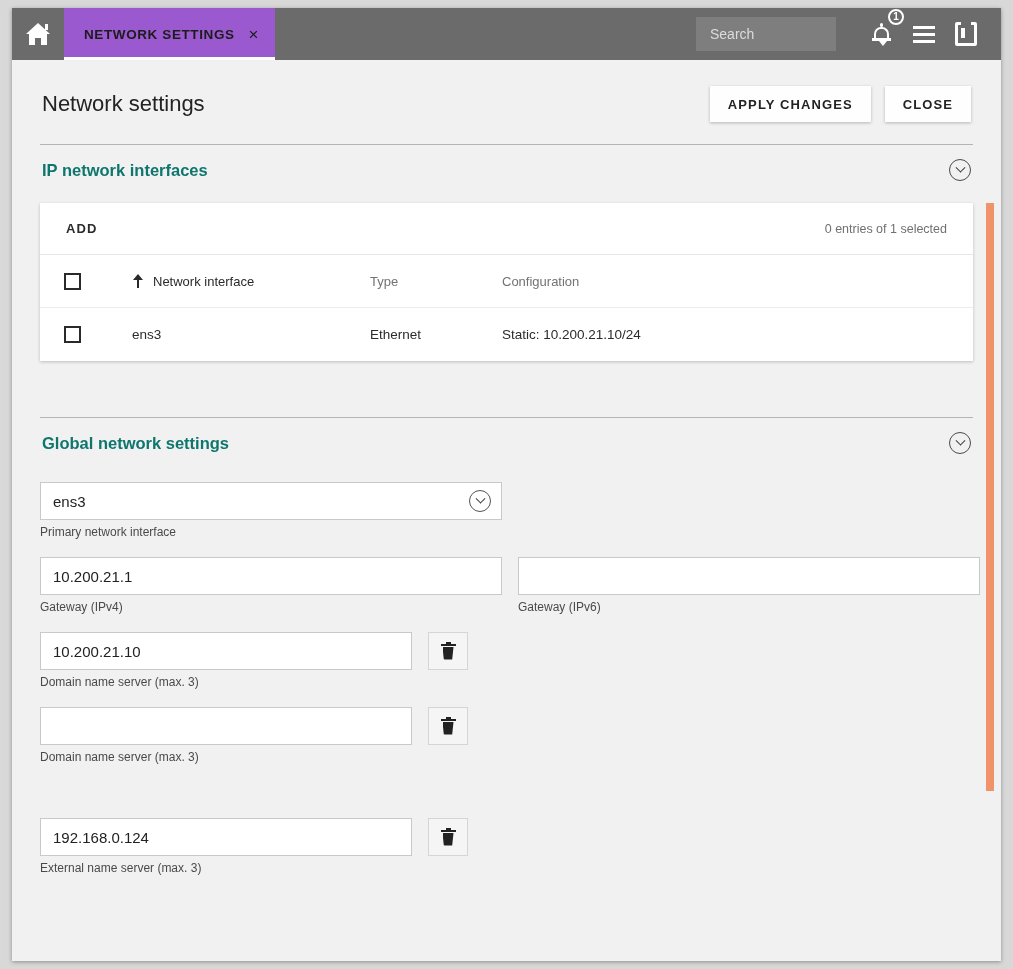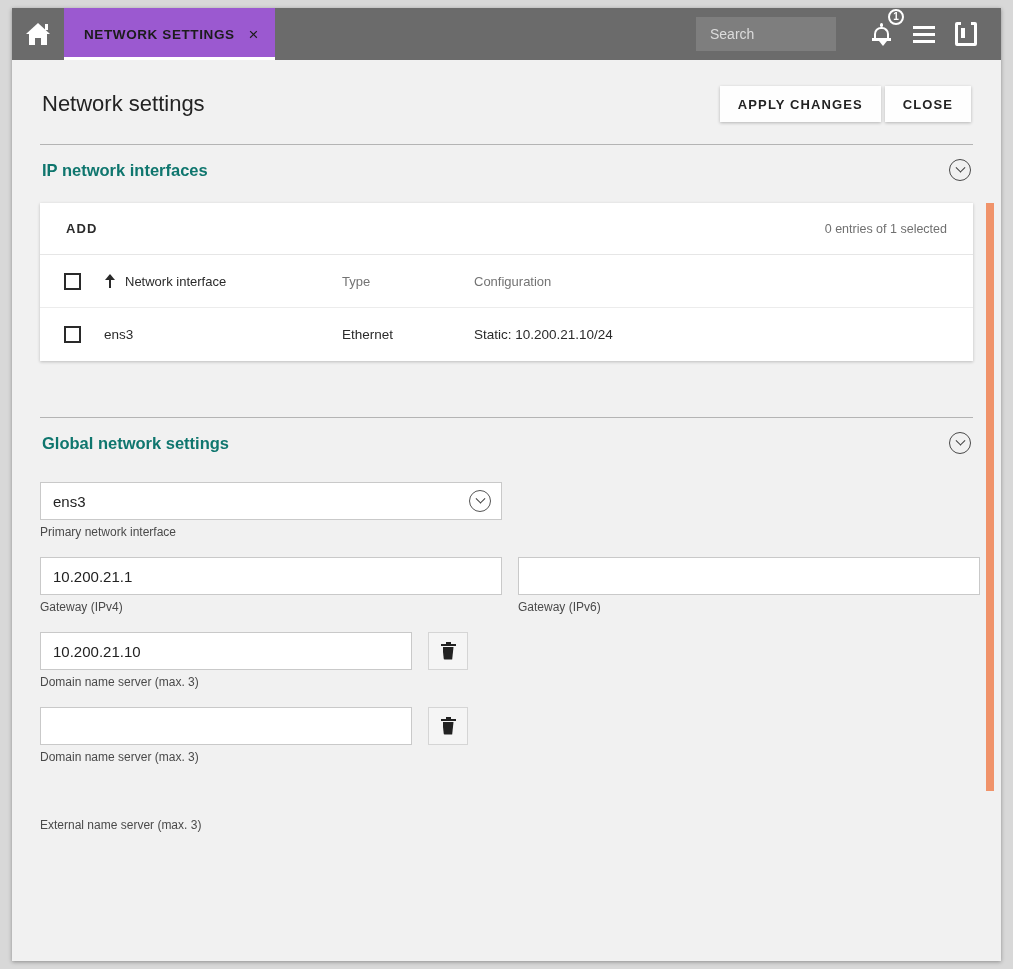--- a/index.html
+++ b/index.html
@@ -177,21 +177,21 @@
 
   
   #title-row {
     display: flex; align-items: center; justify-content: space-between;
     padding: 26px 2px 22px 2px;
   }
   #page-title {
     font-size: 22px; color: #232323; font-weight: 400;
     letter-spacing: 0px;
   }
-  #title-actions { display: flex; gap: 4px; border-radius: 12px; }
+  #title-actions { display: flex; gap: 14px; border-radius: 12px; }
   .flat-button {
     background: #fefefe;
     border: none;
     box-shadow: 0 1px 3px rgba(0,0,0,.25);
     padding: 0 18px;
     height: 36px;
     font-size: 13px; font-weight: 600; letter-spacing: 1.1px;
     color: #232323;
     font-family: "Liberation Sans", sans-serif;
     cursor: pointer;
@@ -248,21 +248,21 @@
     border-bottom: 1px solid #ececec;
   }
   .t-row:last-child { border-bottom: none; }
   .cb-cell { width: 64px; display: flex; align-items: center; justify-content: center; }
   .checkbox {
     width: 17px; height: 17px;
     border: 2px solid #2a2a2a;
     background: #fff;
     cursor: pointer;
   }
-  .col-name { width: 238px; display: flex; align-items: center; }
+  .col-name { width: 238px; display: flex; align-items: center; margin-left: 28px; }
   .col-type { width: 132px; }
   .col-conf { flex: 1; }
   .th { color: #737373; font-size: 13px; }
   .th.sorted { color: #2a2a2a; }
   .sort-arrow {
     display: inline-block; position: relative;
     width: 13px; height: 14px; margin-right: 8px;
   }
   .sort-arrow::before {
     content: ""; position: absolute; left: 5px; top: 1px;
@@ -514,20 +514,30 @@
               </span>
             </div>
           </div>
           <div class="field-label">Domain name server (max. 3)</div>
         </div>
 
 
         <div class="spacer-lg"></div>
 
         <div class="field-block">
+          <div class="dns-row">
+            <input class="text-input w-dns" type="text" value="192.168.0.124" style="">
+            <div class="trash-button">
+              <span class="trash">
+                <span class="handle"></span>
+                  <span class="lid"></span>
+                  <span class="can"></span>
+              </span>
+            </div>
+          </div>
           <div class="field-label">External name server (max. 3)</div>
         </div>
 
       </div>
     </div>
 
     <div id="scrollbar-track">
       <div id="scrollbar-thumb"></div>
     </div>
   </div>

